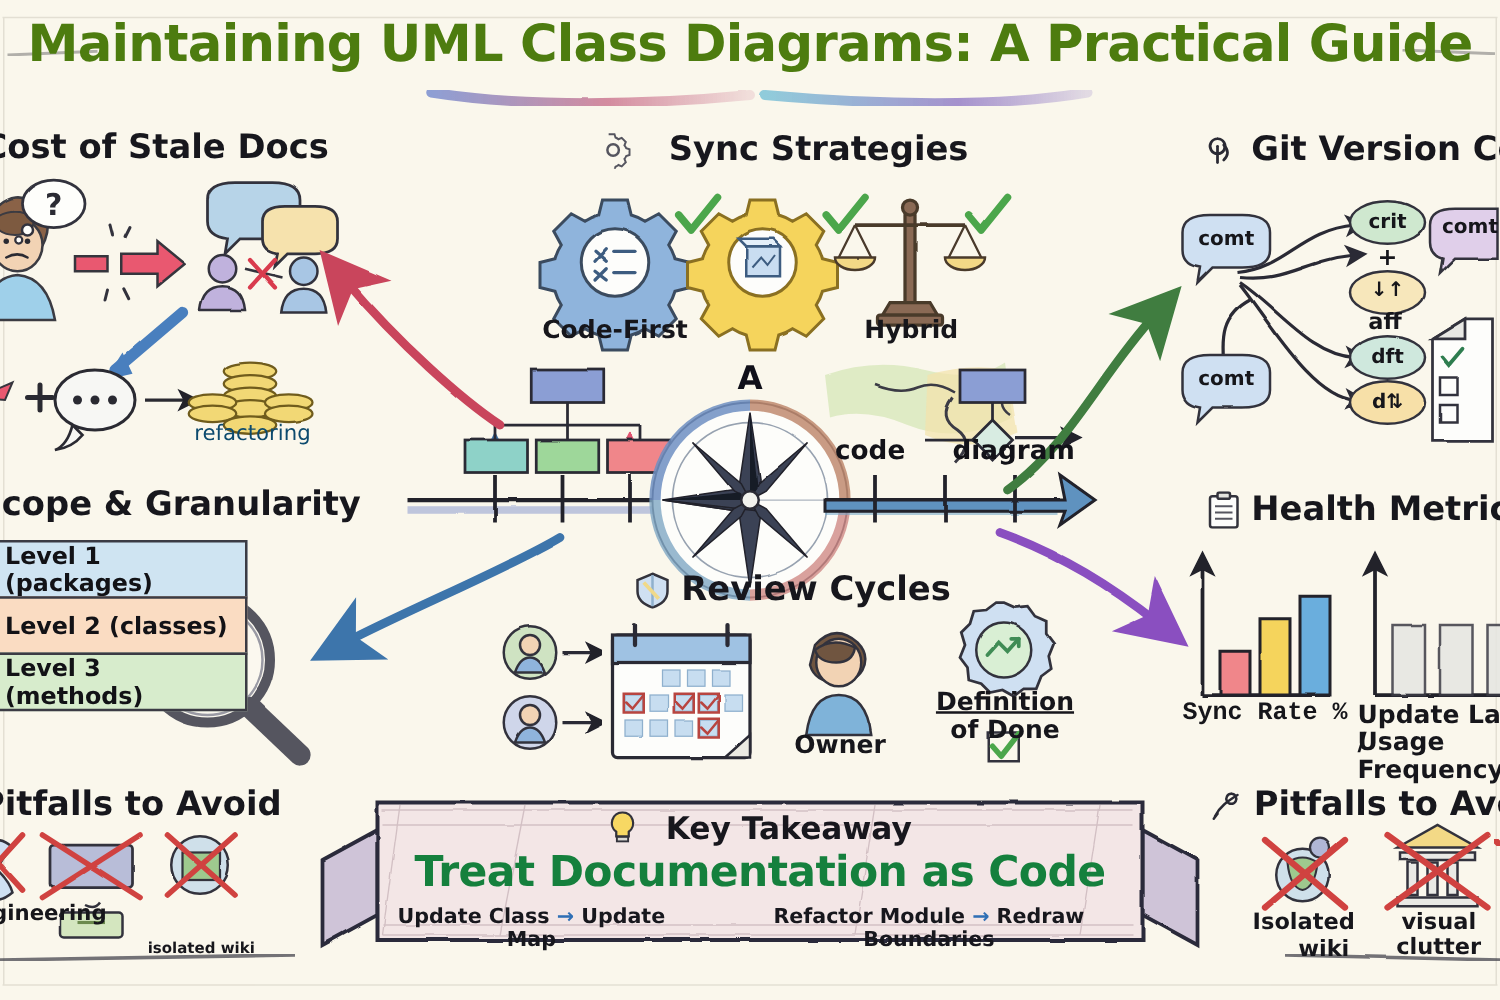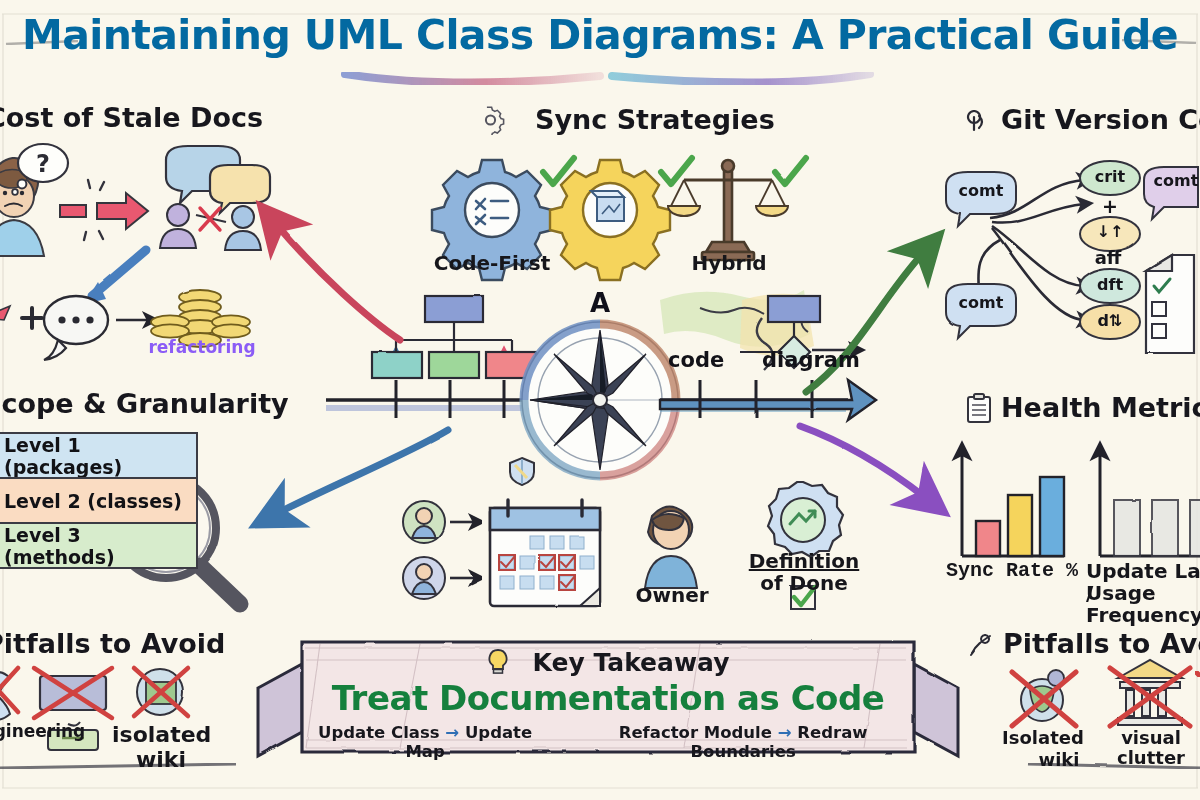--- a/index.html
+++ b/index.html
@@ -10,33 +10,33 @@
     color:#1a1a1a;
     position:relative;
   }
   #canvas{position:absolute;inset:0;width:1200px;height:800px;}
   .layer{position:absolute;inset:0;width:1200px;height:800px;pointer-events:none;}
   .abs{position:absolute;}
 
   
   #title{
     top:14px;left:0;width:1200px;text-align:center;
-    font-size:41px;font-weight:700;color:#0369a1;
+    font-size:41px;font-weight:700;color:#4d7c0f;
     letter-spacing:-0.6px;line-height:1.05;
   }
 
   
   .sec-head{
     display:flex;align-items:center;gap:9px;
     font-size:27px;font-weight:700;color:#17171d;white-space:nowrap;
   }
   .sec-head .ico{flex:0 0 auto;display:block;}
 
   
-  .cap{font-size:17px;font-weight:700;color:#8b5cf6;text-align:center;line-height:1.12;}
+  .cap{font-size:17px;font-weight:400;color:#0c4a6e;text-align:center;line-height:1.12;}
   .cap-sm{font-size:14.5px;font-weight:700;color:#16161b;text-align:center;line-height:1.15;}
   .cap-lg{font-size:20px;font-weight:700;color:#16161b;text-align:center;line-height:1.12;}
 
   
   #scope-rows{top:432px;left:-14px;width:212px;}
   .scope-row{
     height:47px;display:flex;align-items:center;padding-left:16px;
     font-size:19px;font-weight:700;color:#121216;
     border:2px solid #3b3b44;margin-bottom:-2px;
     box-sizing:border-box;position:relative;
@@ -609,20 +609,21 @@
   <div class="abs" style="top:288px;left:580px;width:40px;text-align:center;font-size:26px;font-weight:700;color:#10101a;">A</div>
   <div class="abs codelbl" style="top:348px;left:668px;">code</div>
   <div class="abs codelbl" style="top:348px;left:762px;text-align:right;">diagram</div>
 
   <div class="abs sec-head" id="review-head">
     <svg class="ico" width="28" height="30" viewBox="0 0 28 30">
       <path d="M14,2 L26,7 V16 C26,23 20,27 14,29 C8,27 2,23 2,16 V7 Z" fill="#cfe0f2" stroke="#33333c" stroke-width="2"></path>
       <path d="M14,3 L14,28" stroke="#8fb0cd" stroke-width="2"></path>
       <path d="M7,9 L19,22" stroke="#f0d98a" stroke-width="3"></path>
     </svg>
+    <span>Review Cycles</span>
   </div>
   <div class="abs cap-lg" style="top:584px;left:624px;width:96px;">Owner</div>
   <div class="abs cap-lg" style="top:550px;left:744px;width:120px;text-decoration:underline;">Definition</div>
   <div class="abs cap-lg" style="top:572px;left:744px;width:120px;">of Done</div>
 
   <div class="abs sec-head" id="health-head">
     <svg class="ico" width="26" height="30" viewBox="0 0 26 30">
       <rect x="2" y="4" width="22" height="25" rx="2" fill="#fdfdfb" stroke="#33333c" stroke-width="2"></rect>
       <rect x="8" y="1" width="10" height="5" rx="1.5" fill="#e4e4de" stroke="#33333c" stroke-width="2"></rect>
       <g stroke="#55555f" stroke-width="1.6">
@@ -634,21 +635,21 @@
     <span>Health Metrics</span>
   </div>
   <div class="abs cap-lg" style="top:560px;left:944px;width:136px;font-family:Liberation Mono, monospace;">Sync Rate %</div>
   <div class="abs cap-lg" style="top:560px;left:1086px;width:140px;text-align:left;">Update Lag /</div>
   <div class="abs cap-lg" style="top:582px;left:1086px;width:150px;text-align:left;">Usage Frequency</div>
 
   <div class="abs sec-head" id="pitfall-l-head">
     <span>Pitfalls to Avoid</span>
   </div>
   <div class="abs cap-sm" style="top:722px;left:-30px;width:110px;font-size:17px;">engineering</div>
-  <div class="abs cap-sm" style="top:722px;left:112px;width:98px;font-size:22px;">isolated wiki</div>
+  <div class="abs cap-sm" style="top:752px;left:112px;width:98px;font-size:12px;">isolated wiki</div>
 
   <div class="abs sec-head" id="pitfall-r-head">
     <svg class="ico" width="26" height="26" viewBox="0 0 26 26">
       <g stroke="#2a2a34" stroke-width="2" fill="none" stroke-linecap="round">
         <path d="M4,22 C8,14 14,10 22,5"></path>
           <path d="M17,4 a4,4 0 1 0 0.1,0"></path>
           <path d="M6,20 L3,24"></path>
       </g>
     </svg>
     <span>Pitfalls to Avoid</span>

